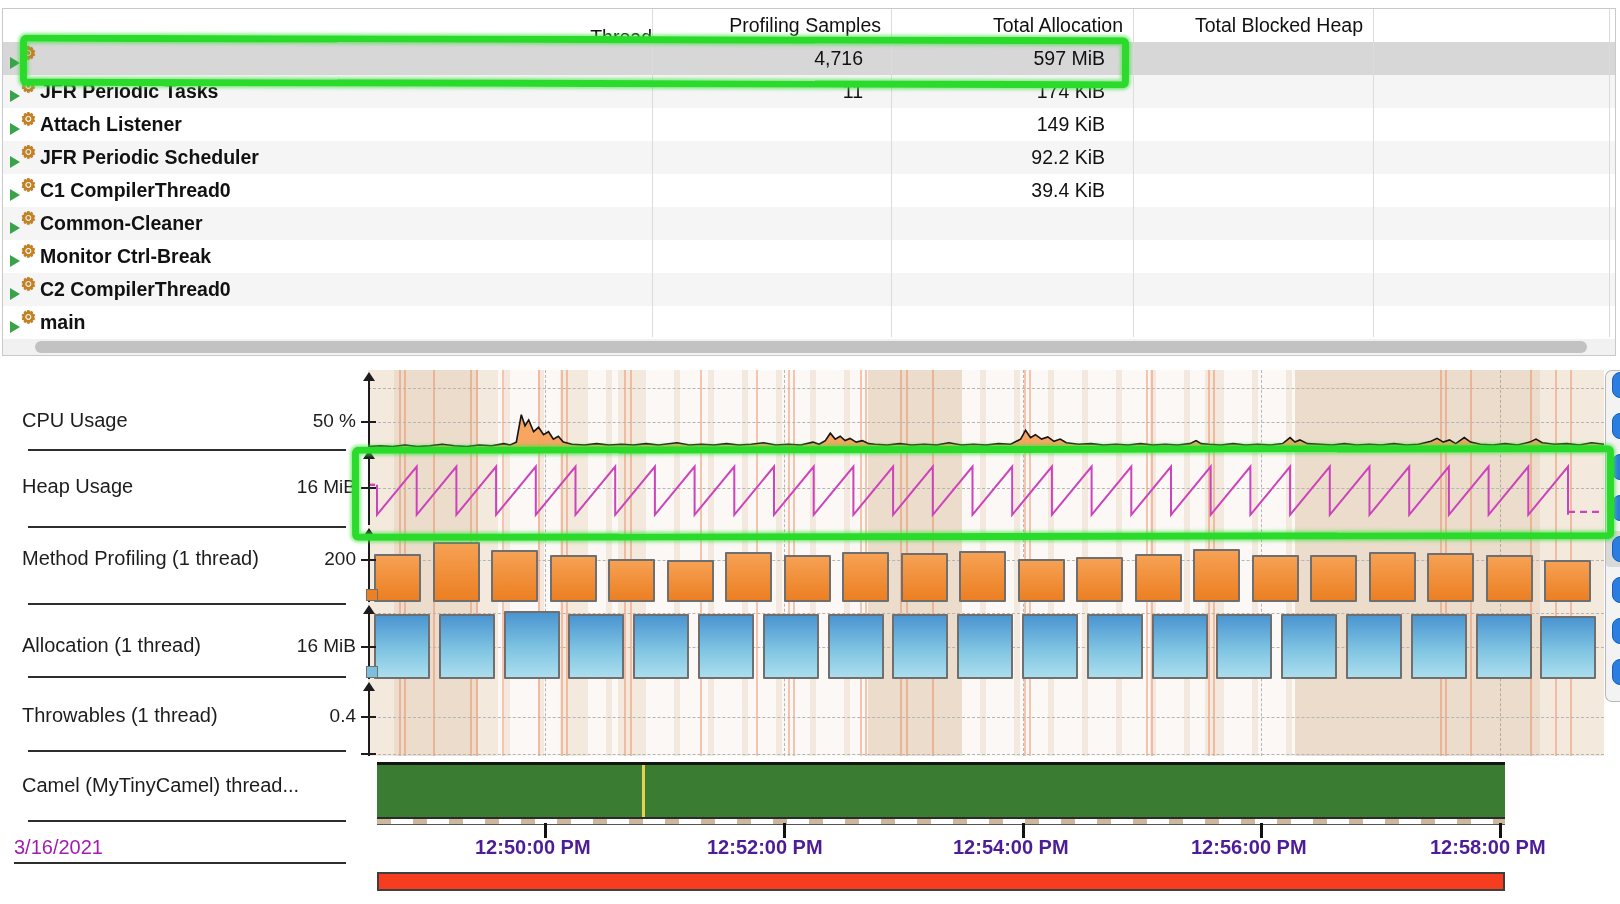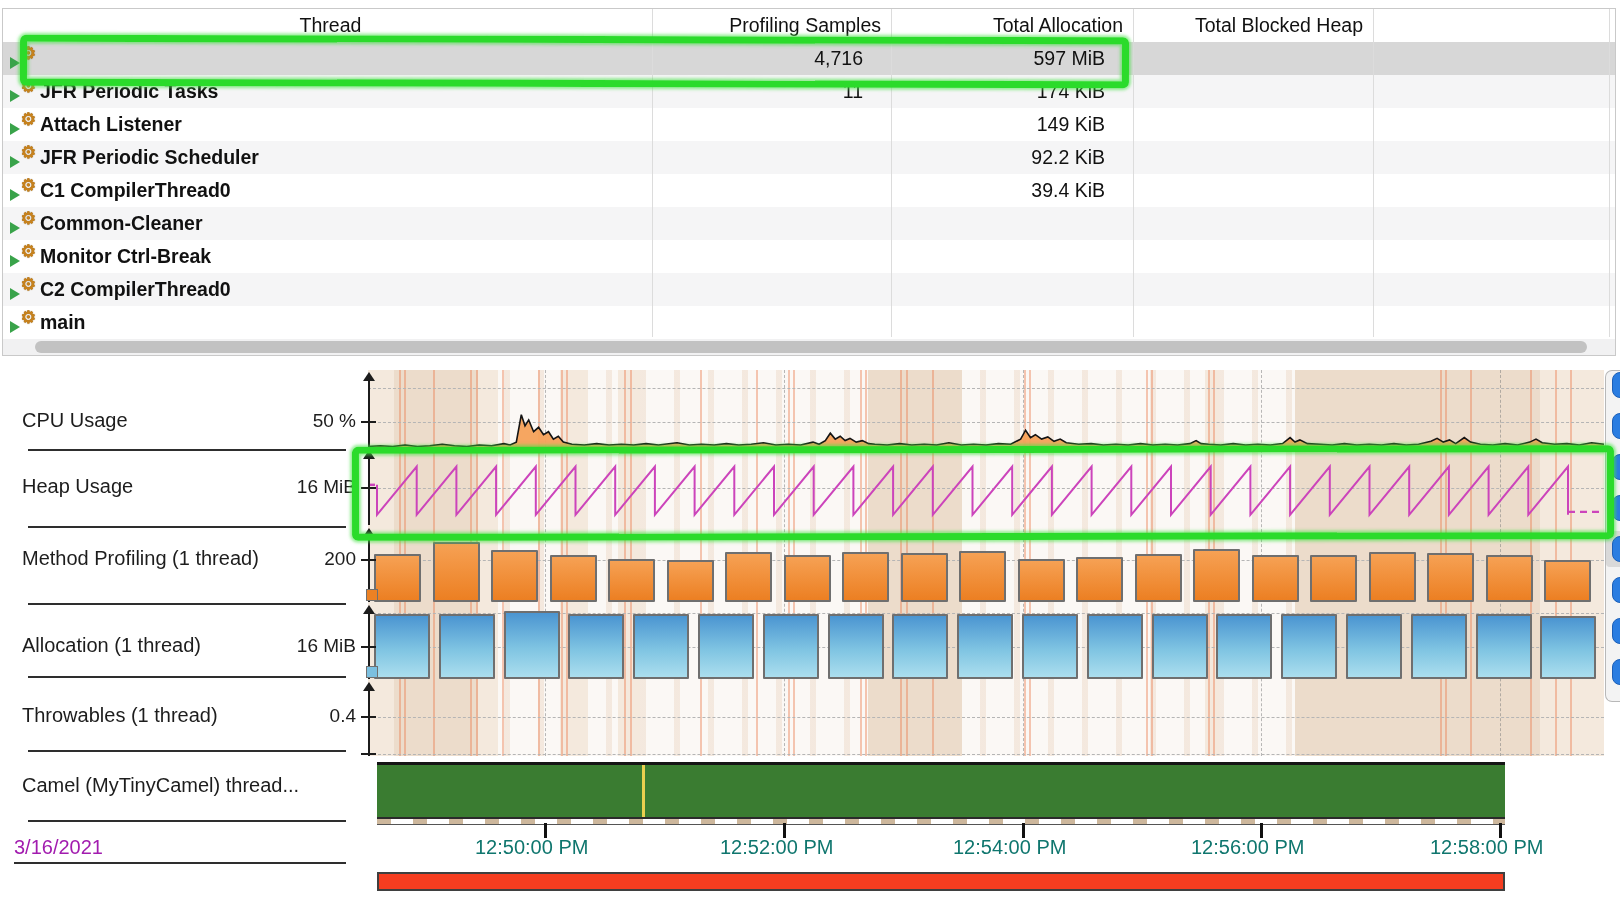--- a/index.html
+++ b/index.html
@@ -4,21 +4,21 @@
 <style>
   html,body{margin:0;padding:0;background:#fff;}
   #screen{position:relative;width:1620px;height:904px;overflow:hidden;background:#fff;
           font-family:"Liberation Sans",sans-serif;color:#111;}
   
   #table-panel{position:absolute;left:2px;top:8px;width:1612px;height:346px;
                border:1px solid #c9c9c9;background:#fff;overflow:hidden;}
   .thead{position:absolute;left:0;top:0;width:1606px;height:32px;display:grid;
          grid-template-columns:649px 239px 242px 240px 236px;background:#fff;}
   .th{font-size:19.5px;line-height:32px;white-space:nowrap;overflow:hidden;}
-  .th.left{text-align:center;padding-left:6px;}
+  .th.left{text-align:right;padding-left:6px;margin-top:12px;}
   .th.right{text-align:right;padding-right:10px;}
   #rows{position:absolute;left:0;top:33px;width:1612px;height:295px;overflow:hidden;}
   .trow{position:relative;width:1612px;height:33px;display:grid;
         grid-template-columns:649px 239px 242px 240px 236px;align-items:center;}
   .trow .name{font-weight:bold;font-size:19.5px;white-space:nowrap;overflow:hidden;
               padding-left:6px;display:flex;align-items:center;gap:4px;}
   .trow .val{font-size:19.5px;text-align:right;padding-right:28px;white-space:nowrap;}
   .ticon{position:relative;display:inline-block;width:27px;height:26px;flex:0 0 27px;}
   .ticon .gear{position:absolute;right:0;top:-3px;font-size:17px;color:#c8821c;
                text-shadow:0 0 1px #7a4e08;}
@@ -58,21 +58,21 @@
   .bar.blue{background:linear-gradient(180deg,#4b95d1 0%,#7fc4e2 55%,#abdeee 100%);}
   .minisq{position:absolute;width:10px;height:10px;border:1px solid #6f6f6f;z-index:7;}
   #thread-bar{position:absolute;left:377px;top:404px;width:1128px;height:55px;background:#3a7c31;
               border-top:3px solid #141414;box-sizing:border-box;z-index:5;}
   #thread-marker{position:absolute;top:0;width:3px;height:100%;background:#e9d04f;}
   #ruler{position:absolute;left:377px;top:459px;width:1128px;height:8px;background:#fff;
          border-top:2px solid #2b2b2b;border-bottom:1px solid #555;box-sizing:border-box;
          background-image:repeating-linear-gradient(90deg,#cdb79c 0 14px,#fff 14px 36px);z-index:5;}
   .time-tick{position:absolute;width:3px;height:15px;background:#111;top:465px;z-index:6;}
   #time-labels{position:absolute;left:377px;top:478px;width:1170px;height:26px;overflow:hidden;z-index:5;}
-  .time-label{position:absolute;top:0;font-size:20px;color:#0f766e;white-space:nowrap;}
+  .time-label{position:absolute;top:0;font-size:20px;color:#4c1d95;white-space:nowrap;font-weight:bold;}
   #date-label{position:absolute;left:14px;top:478px;font-size:20px;color:#a21caf;}
   #red-bar{position:absolute;left:377px;top:514px;width:1128px;height:19px;background:#f63d20;
            border:2px solid #3f3f3f;box-sizing:border-box;z-index:5;}
   #btn-panel{position:absolute;left:1605px;top:12px;width:15px;height:330px;background:#f3f3f3;
              border:1px solid #b8b8b8;border-right:none;border-radius:7px 0 0 7px;z-index:8;}
   .zoom-btn{position:absolute;left:1612px;width:26px;height:26px;border-radius:8px;
             background:#2a7de1;border:1px solid #1b5fb8;box-sizing:border-box;z-index:10;}
   .btn-highlight{position:absolute;left:1606px;width:14px;height:36px;background:#d9d9d9;
                  border-radius:4px 0 0 4px;z-index:9;}
   svg{display:block;}
@@ -351,21 +351,21 @@
         <div class="lsep" style="left: 28px; top: 462px; width: 318px;"></div>
         <div class="lsep" style="left: 14px; top: 504px; width: 332px;"></div>
       </div>
 
     <div id="thread-bar" style="background: rgb(58, 124, 49);">
       <div id="thread-marker" style="left: 265px; background: rgb(233, 208, 79);"></div>
     </div>
     <div id="ruler"></div>
     <div id="time-labels">
         <span class="time-label" style="left: 98px;">12:50:00 PM</span>
-        <span class="time-label" style="left: 343px;">12:52:00 PM</span>
+        <span class="time-label" style="left: 330px;">12:52:00 PM</span>
         <span class="time-label" style="left: 576px;">12:54:00 PM</span>
         <span class="time-label" style="left: 814px;">12:56:00 PM</span>
         <span class="time-label" style="left: 1053px;">12:58:00 PM</span>
       </div>
     <div id="date-label">3/16/2021</div>
     <div id="red-bar"></div>
 
     <div id="btn-panel"></div>
   <div class="hgrid" style="left: 368px; top: 30px; width: 1236px;"></div>
       <div class="hgrid" style="left: 368px; top: 64px; width: 1236px;"></div>

